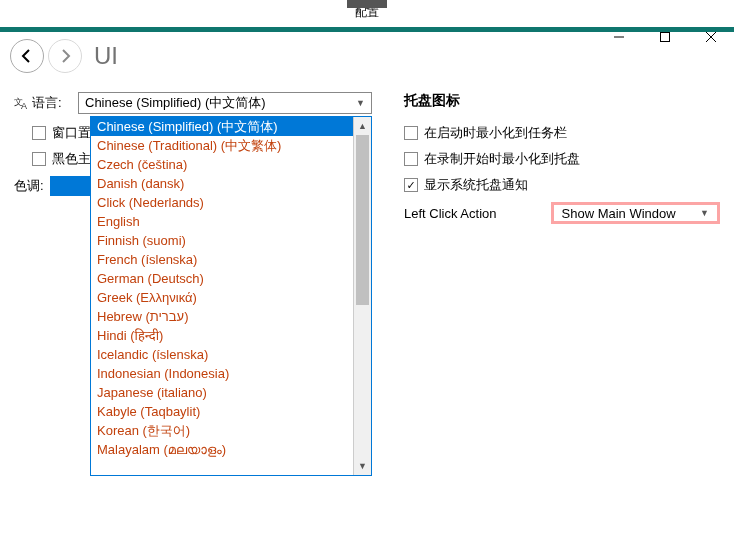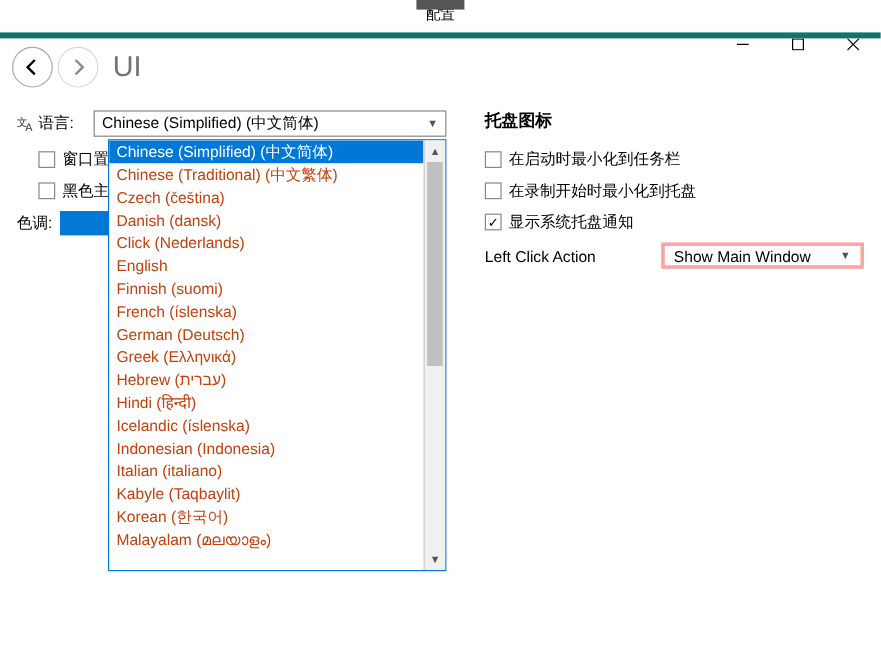--- a/index.html
+++ b/index.html
@@ -132,21 +132,21 @@
           <div class="dropdown-item">Click (Nederlands)</div>
           <div class="dropdown-item">English</div>
           <div class="dropdown-item">Finnish (suomi)</div>
           <div class="dropdown-item">French (íslenska)</div>
           <div class="dropdown-item">German (Deutsch)</div>
           <div class="dropdown-item">Greek (Ελληνικά)</div>
           <div class="dropdown-item">Hebrew (עברית)</div>
           <div class="dropdown-item">Hindi (हिन्दी)</div>
           <div class="dropdown-item">Icelandic (íslenska)</div>
           <div class="dropdown-item">Indonesian (Indonesia)</div>
-          <div class="dropdown-item">Italian (italiano)</div>
+          <div class="dropdown-item">Japanese (italiano)</div>
           <div class="dropdown-item">Kabyle (Taqbaylit)</div>
           <div class="dropdown-item">Korean (한국어)</div>
           <div class="dropdown-item">Malayalam (മലയാളം)</div>
         </div>
       <div class="dropdown-scroll">
         <div class="scroll-btn">▲</div>
         <div class="scroll-track">
           <div class="scroll-thumb"></div>
         </div>
         <div class="scroll-btn">▼</div>

